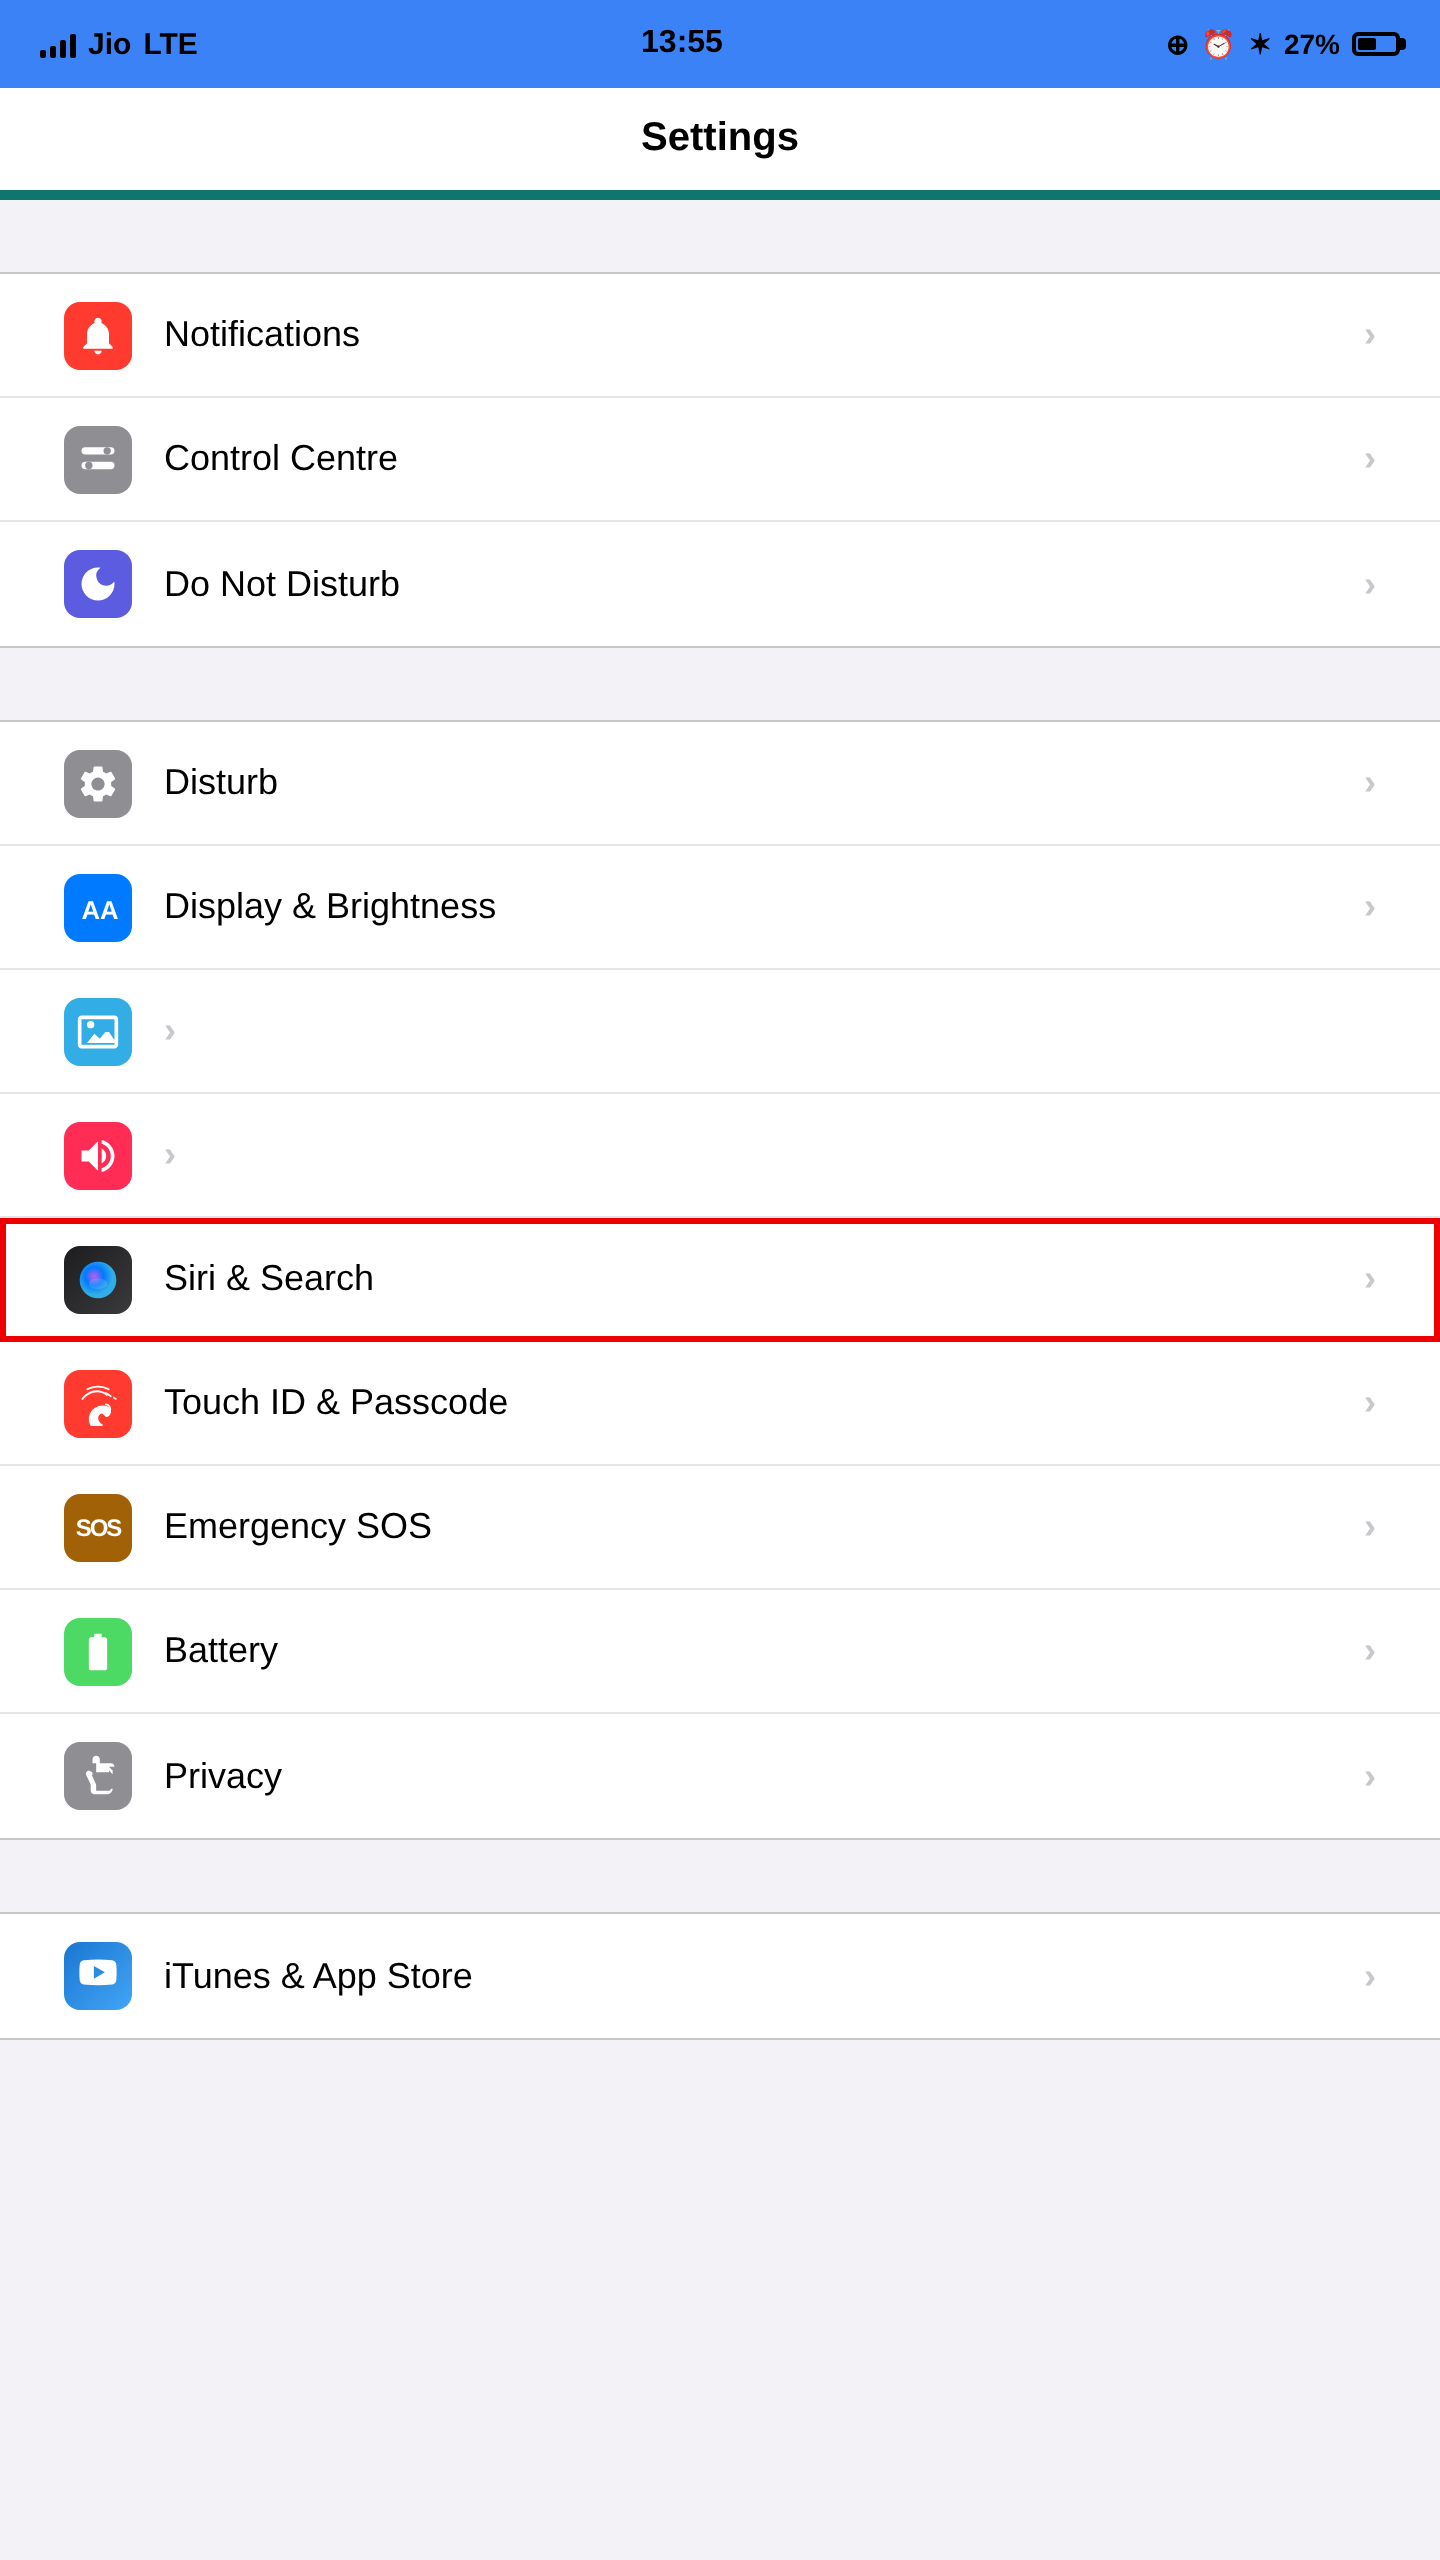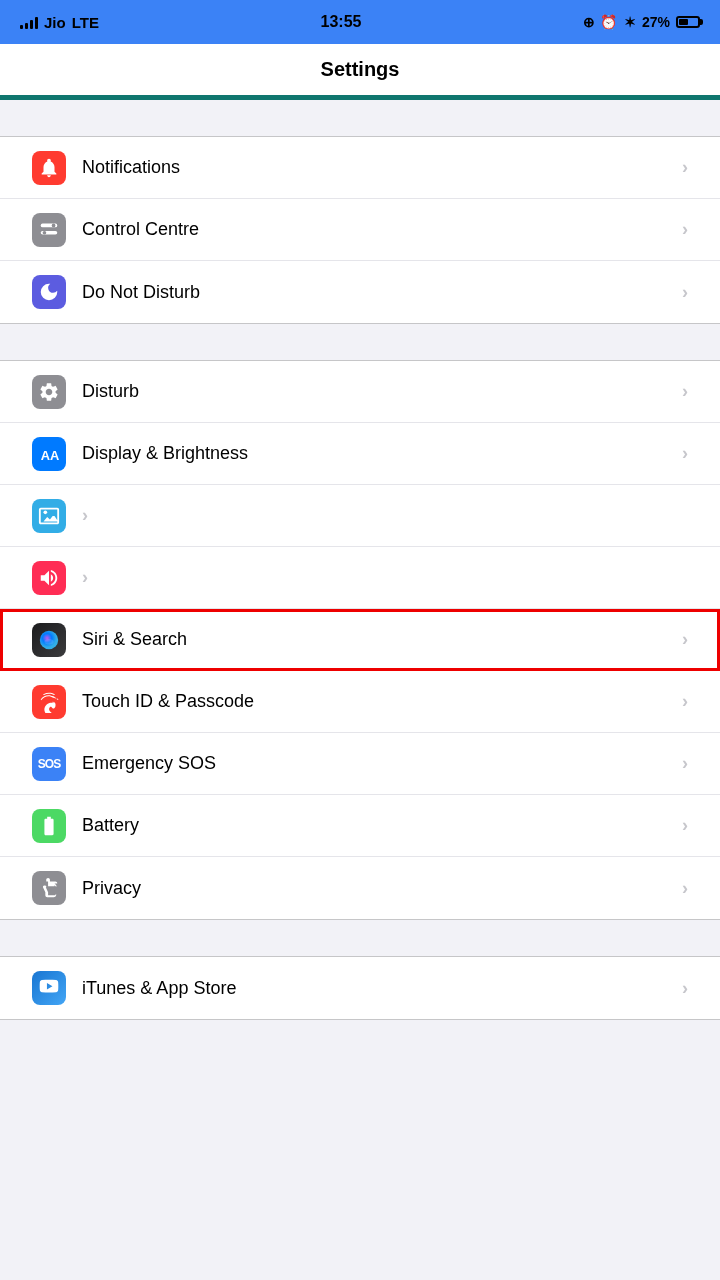--- a/index.html
+++ b/index.html
@@ -163,21 +163,21 @@
     
     .icon-notifications { background: #ff3b30; }
     .icon-control-centre { background: #8e8e93; }
     .icon-do-not-disturb { background: #5c5ce0; }
     .icon-general { background: #8e8e93; }
     .icon-display { background: #007aff; }
     .icon-wallpaper { background: #32ade6; }
     .icon-sounds { background: #ff2d55; }
     .icon-siri { background: #000; }
     .icon-touch-id { background: #ff3b30; }
-    .icon-emergency { background: #3b82f6; }
+    .icon-emergency { background: #a16207; }
     .icon-battery { background: #4cd964; }
     .icon-privacy { background: #8e8e93; }
 
     
     .icon-siri {
       background: linear-gradient(135deg, #1c1c1e 0%, #2c2c2e 50%, #3a3a3c 100%);
     }
 
     
     .item-icon svg {

